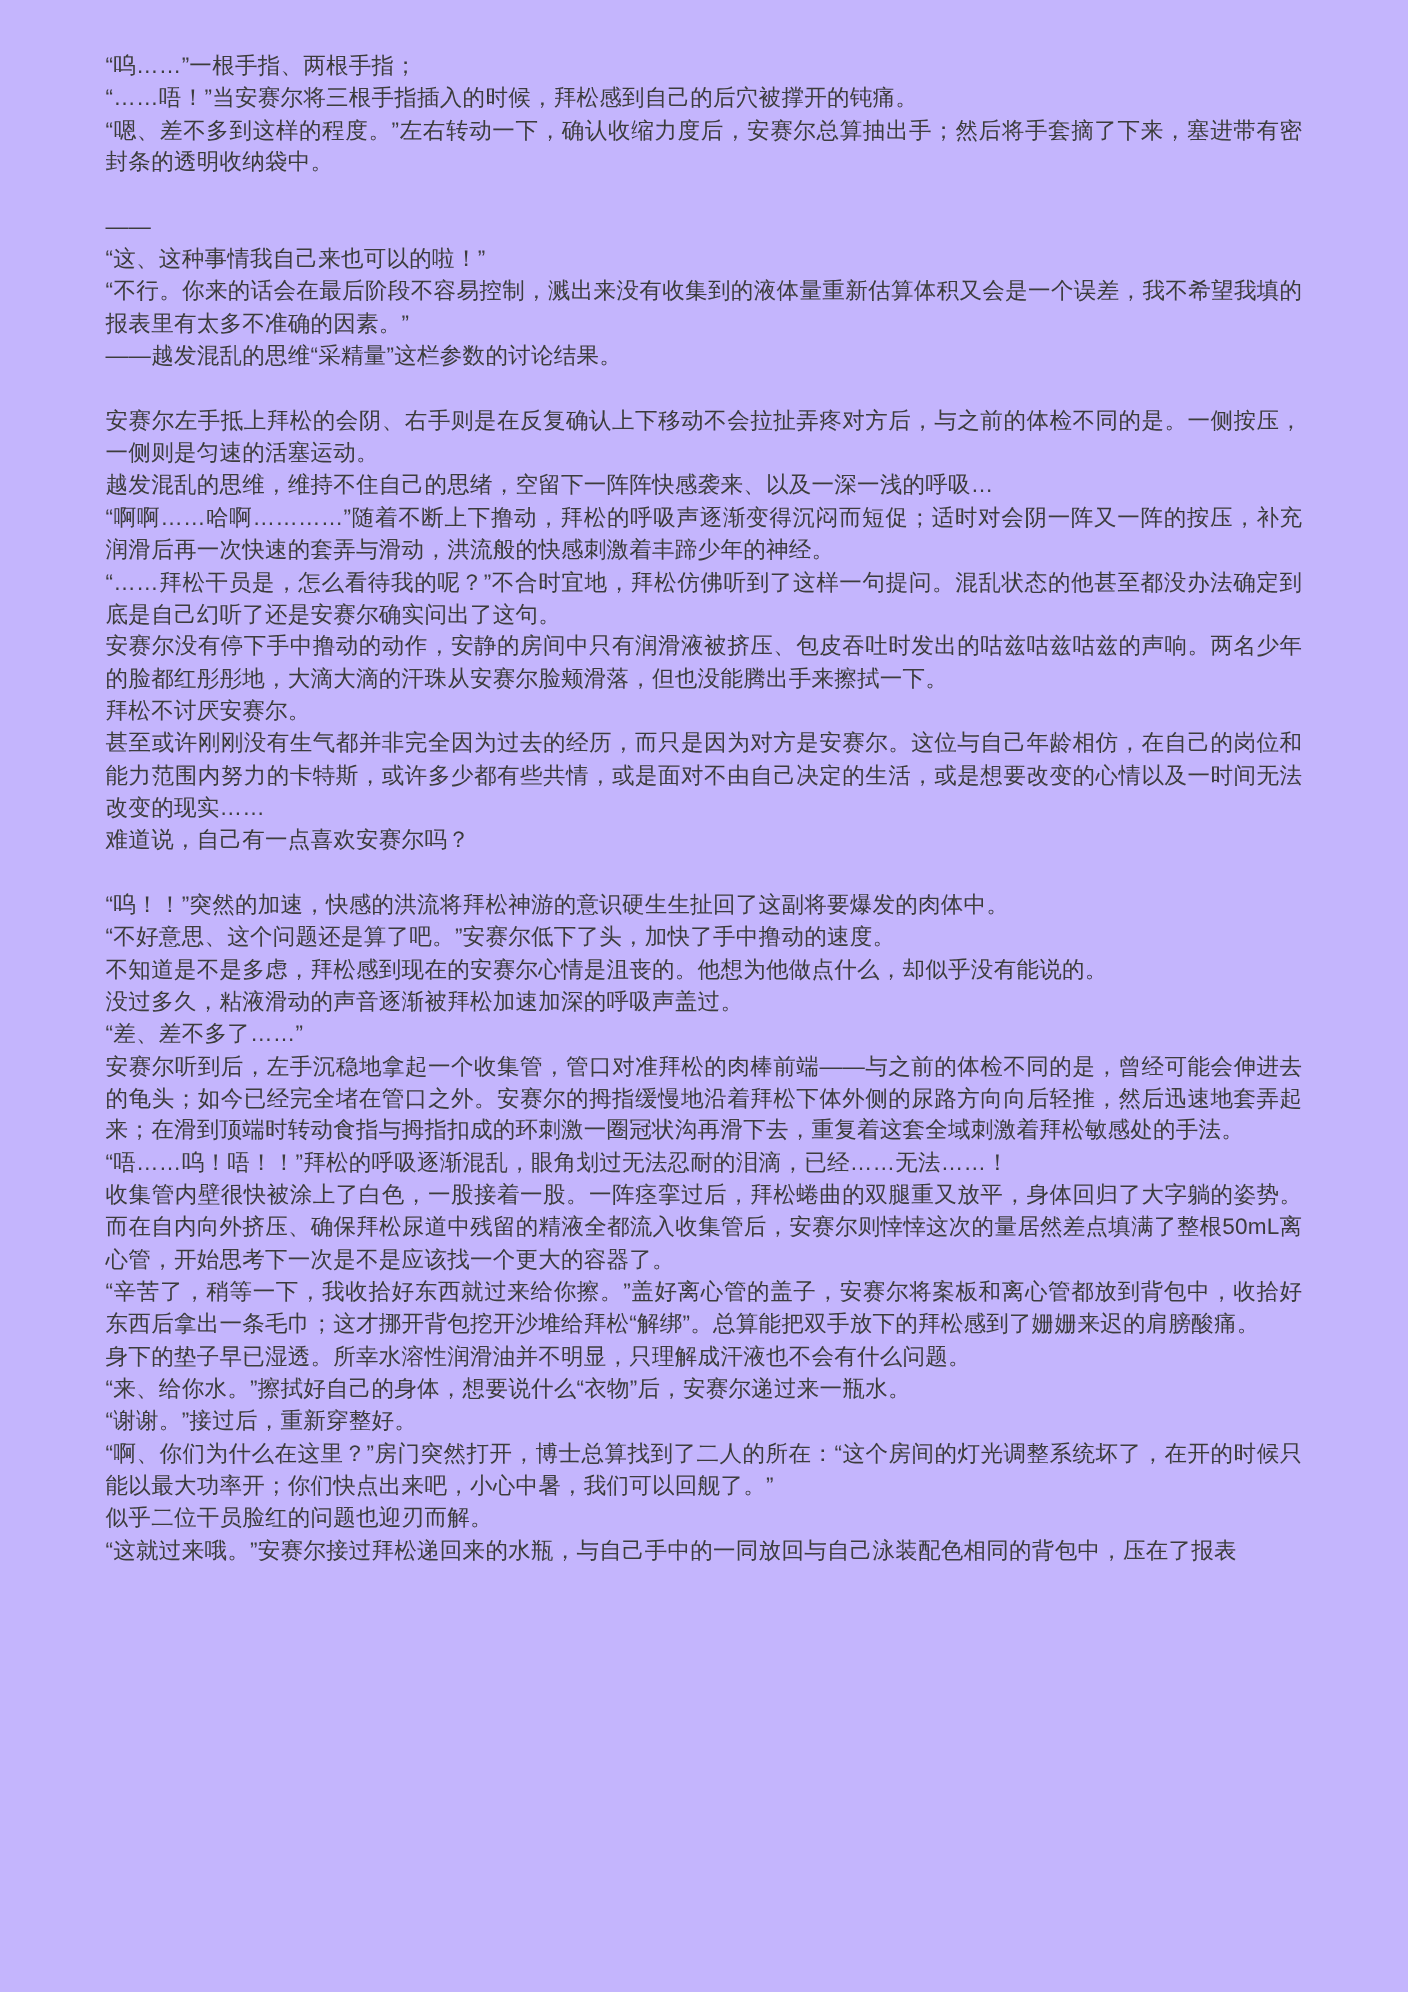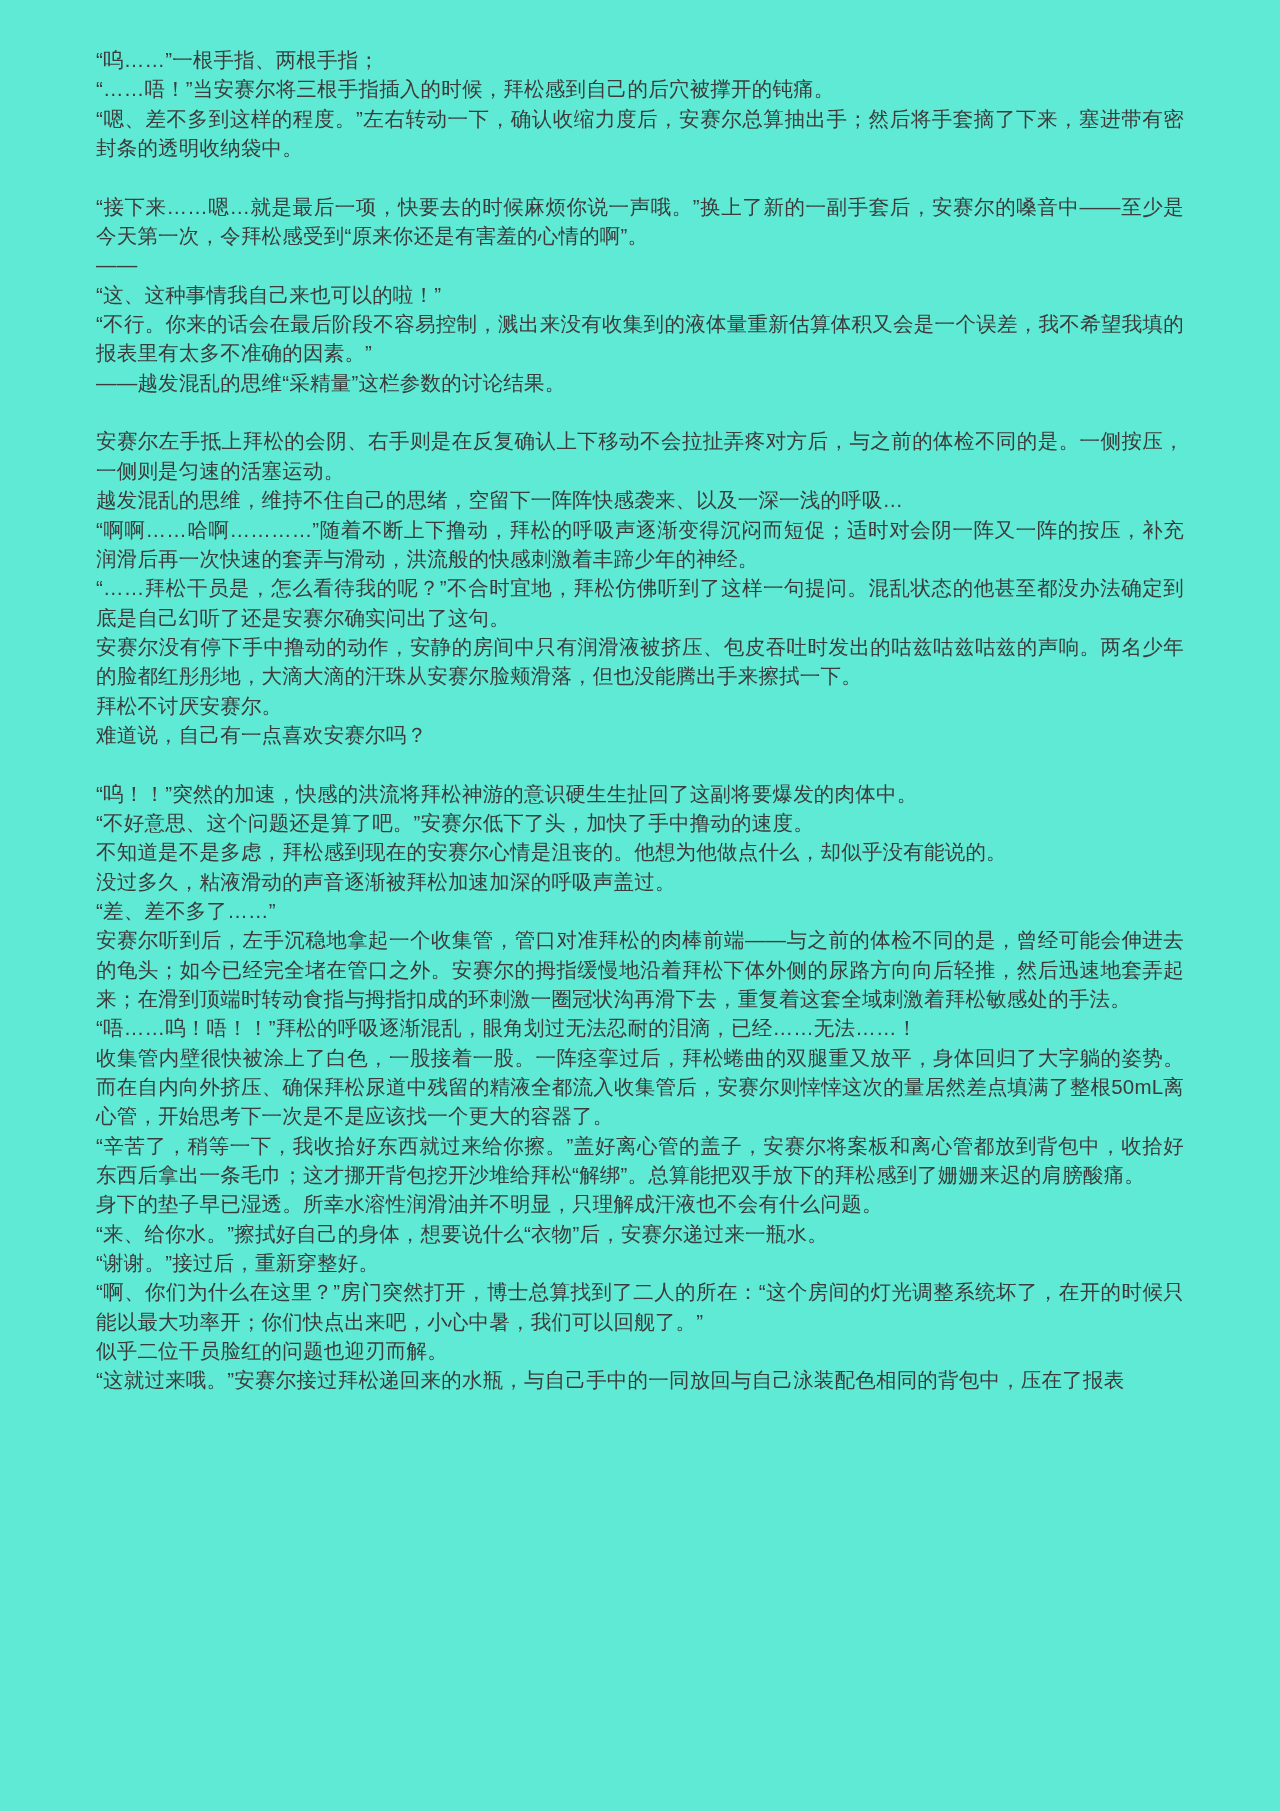--- a/index.html
+++ b/index.html
@@ -30,38 +30,38 @@
     margin: 0;
     padding: 0;
   }
   .para.blank {
     height: 29.35px;
   }
 </style>
 </head>
 <body>
 
-<div class="page" style="background: #5eead4;">
+<div class="page" style="background: #c4b5fd;">
   <div class="doc-body" style="color: rgb(60, 60, 60);">
       <p class="para">“呜……”一根手指、两根手指；</p>
       <p class="para">“……唔！”当安赛尔将三根手指插入的时候，拜松感到自己的后穴被撑开的钝痛。</p>
       <p class="para">“嗯、差不多到这样的程度。”左右转动一下，确认收缩力度后，安赛尔总算抽出手；然后将手套摘了下来，塞进带有密封条的透明收纳袋中。</p>
       <p class="para blank"></p>
-      <p class="para">“接下来……嗯…就是最后一项，快要去的时候麻烦你说一声哦。”换上了新的一副手套后，安赛尔的嗓音中——至少是今天第一次，令拜松感受到“原来你还是有害羞的心情的啊”。</p>
       <p class="para">——</p>
       <p class="para">“这、这种事情我自己来也可以的啦！”</p>
       <p class="para">“不行。你来的话会在最后阶段不容易控制，溅出来没有收集到的液体量重新估算体积又会是一个误差，我不希望我填的报表里有太多不准确的因素。”</p>
       <p class="para">——越发混乱的思维“采精量”这栏参数的讨论结果。</p>
       <p class="para blank"></p>
       <p class="para">安赛尔左手抵上拜松的会阴、右手则是在反复确认上下移动不会拉扯弄疼对方后，与之前的体检不同的是。一侧按压，一侧则是匀速的活塞运动。</p>
       <p class="para">越发混乱的思维，维持不住自己的思绪，空留下一阵阵快感袭来、以及一深一浅的呼吸…</p>
       <p class="para">“啊啊……哈啊…………”随着不断上下撸动，拜松的呼吸声逐渐变得沉闷而短促；适时对会阴一阵又一阵的按压，补充润滑后再一次快速的套弄与滑动，洪流般的快感刺激着丰蹄少年的神经。</p>
       <p class="para">“……拜松干员是，怎么看待我的呢？”不合时宜地，拜松仿佛听到了这样一句提问。混乱状态的他甚至都没办法确定到底是自己幻听了还是安赛尔确实问出了这句。</p>
       <p class="para">安赛尔没有停下手中撸动的动作，安静的房间中只有润滑液被挤压、包皮吞吐时发出的咕兹咕兹咕兹的声响。两名少年的脸都红彤彤地，大滴大滴的汗珠从安赛尔脸颊滑落，但也没能腾出手来擦拭一下。</p>
       <p class="para">拜松不讨厌安赛尔。</p>
+      <p class="para">甚至或许刚刚没有生气都并非完全因为过去的经历，而只是因为对方是安赛尔。这位与自己年龄相仿，在自己的岗位和能力范围内努力的卡特斯，或许多少都有些共情，或是面对不由自己决定的生活，或是想要改变的心情以及一时间无法改变的现实……</p>
       <p class="para">难道说，自己有一点喜欢安赛尔吗？</p>
       <p class="para blank"></p>
       <p class="para">“呜！！”突然的加速，快感的洪流将拜松神游的意识硬生生扯回了这副将要爆发的肉体中。</p>
       <p class="para">“不好意思、这个问题还是算了吧。”安赛尔低下了头，加快了手中撸动的速度。</p>
       <p class="para">不知道是不是多虑，拜松感到现在的安赛尔心情是沮丧的。他想为他做点什么，却似乎没有能说的。</p>
       <p class="para">没过多久，粘液滑动的声音逐渐被拜松加速加深的呼吸声盖过。</p>
       <p class="para">“差、差不多了……”</p>
       <p class="para">安赛尔听到后，左手沉稳地拿起一个收集管，管口对准拜松的肉棒前端——与之前的体检不同的是，曾经可能会伸进去的龟头；如今已经完全堵在管口之外。安赛尔的拇指缓慢地沿着拜松下体外侧的尿路方向向后轻推，然后迅速地套弄起来；在滑到顶端时转动食指与拇指扣成的环刺激一圈冠状沟再滑下去，重复着这套全域刺激着拜松敏感处的手法。</p>
       <p class="para">“唔……呜！唔！！”拜松的呼吸逐渐混乱，眼角划过无法忍耐的泪滴，已经……无法……！</p>
       <p class="para">收集管内壁很快被涂上了白色，一股接着一股。一阵痉挛过后，拜松蜷曲的双腿重又放平，身体回归了大字躺的姿势。而在自内向外挤压、确保拜松尿道中残留的精液全都流入收集管后，安赛尔则悻悻这次的量居然差点填满了整根50mL离心管，开始思考下一次是不是应该找一个更大的容器了。</p>

